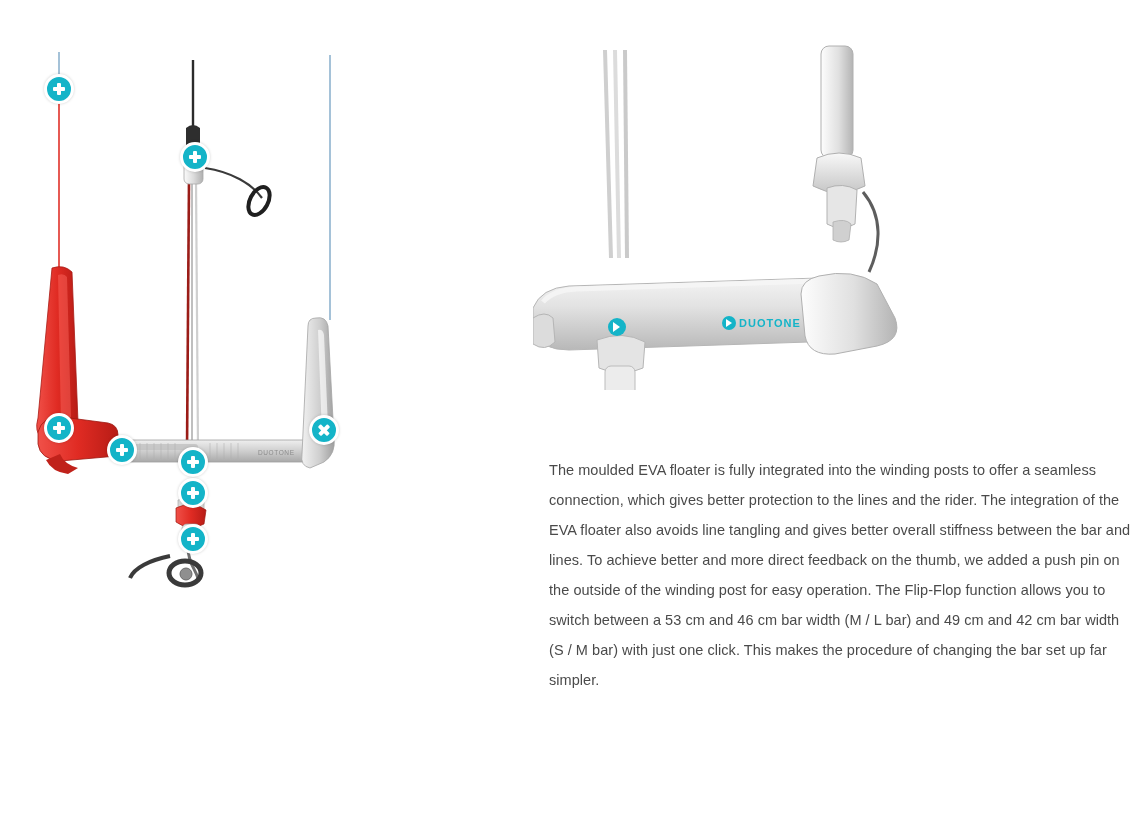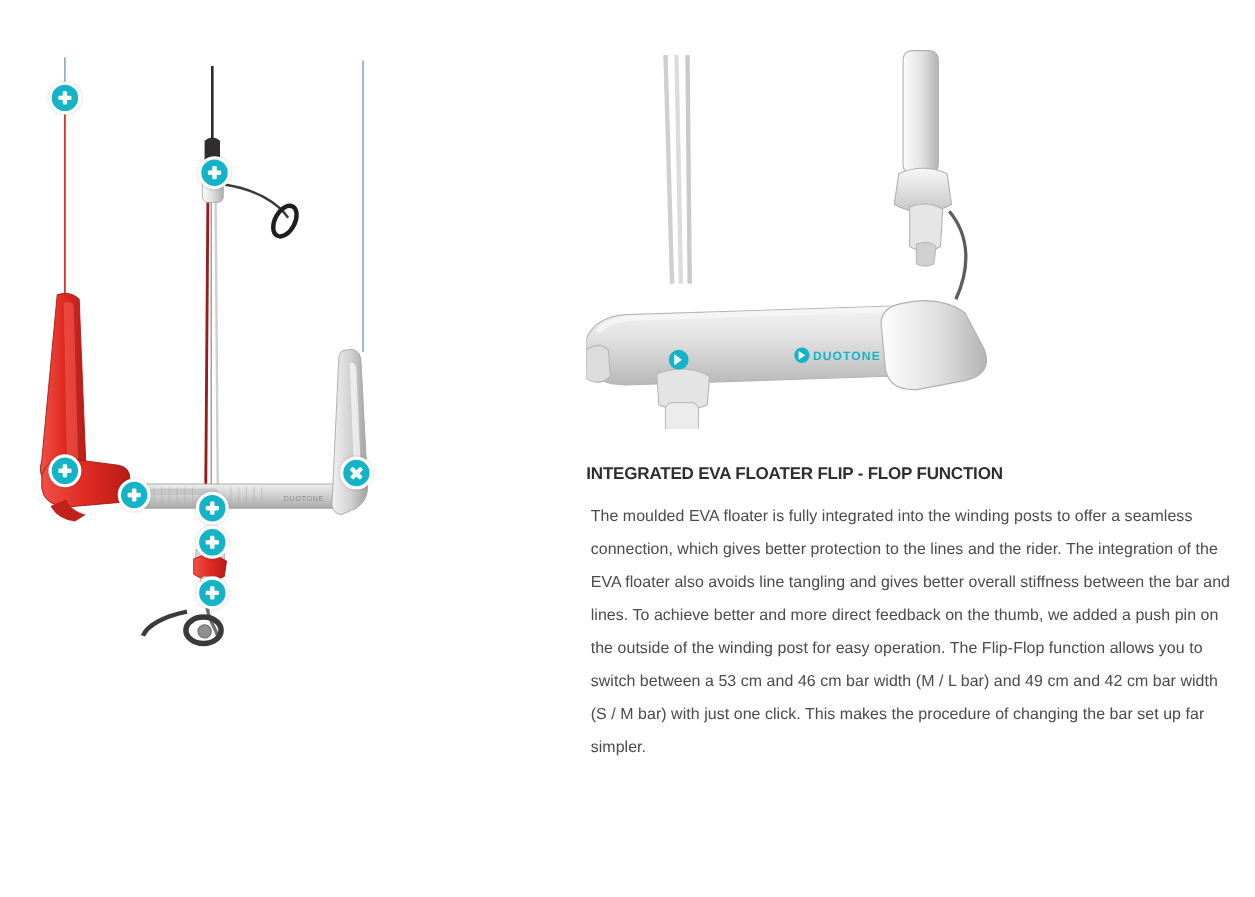--- a/index.html
+++ b/index.html
@@ -116,21 +116,21 @@
     width: 580px;
     font-size: 15.5px;
     font-weight: bold;
     letter-spacing: -0.2px;
     color: #2f2f2f;
     text-transform: uppercase;
   }
 
   .detail-body {
     position: absolute;
-    left: 4px;
+    left: 16px;
     top: 455px;
     width: 582px;
     font-size: 14.5px;
     line-height: 30px;
     color: #4a4a4a;
     letter-spacing: 0.05px;
   }
 
   svg { display: block; }
 </style>
@@ -281,18 +281,17 @@
           <path d="M80 282 l0 10 l7 -5 z" fill="#ffffff"></path>
         </g>
         <g>
           <circle cx="196" cy="283" r="7" fill="#14b4c8"></circle>
           <path d="M193 279 l0 8 l6 -4 z" fill="#ffffff"></path>
           <text x="206" y="287" font-family="Liberation Sans, sans-serif" font-size="11" font-weight="bold" fill="#14b4c8" letter-spacing="1">DUOTONE</text>
         </g>
       </svg>
     </div>
 
-    <div class="detail-heading">INTEGRATED EVA FLOATER FLIP - FLOP FUNCTION</div>
 
     <div class="detail-body">The moulded EVA floater is fully integrated into the winding posts to offer a seamless connection, which gives better protection to the lines and the rider. The integration of the EVA floater also avoids line tangling and gives better overall stiffness between the bar and lines. To achieve better and more direct feedback on the thumb, we added a push pin on the outside of the winding post for easy operation. The Flip-Flop function allows you to switch between a 53 cm and 46 cm bar width (M / L bar) and 49 cm and 42 cm bar width (S / M bar) with just one click. This makes the procedure of changing the bar set up far simpler.</div>
   </div>
 
 </div>
 
 </body></html>

